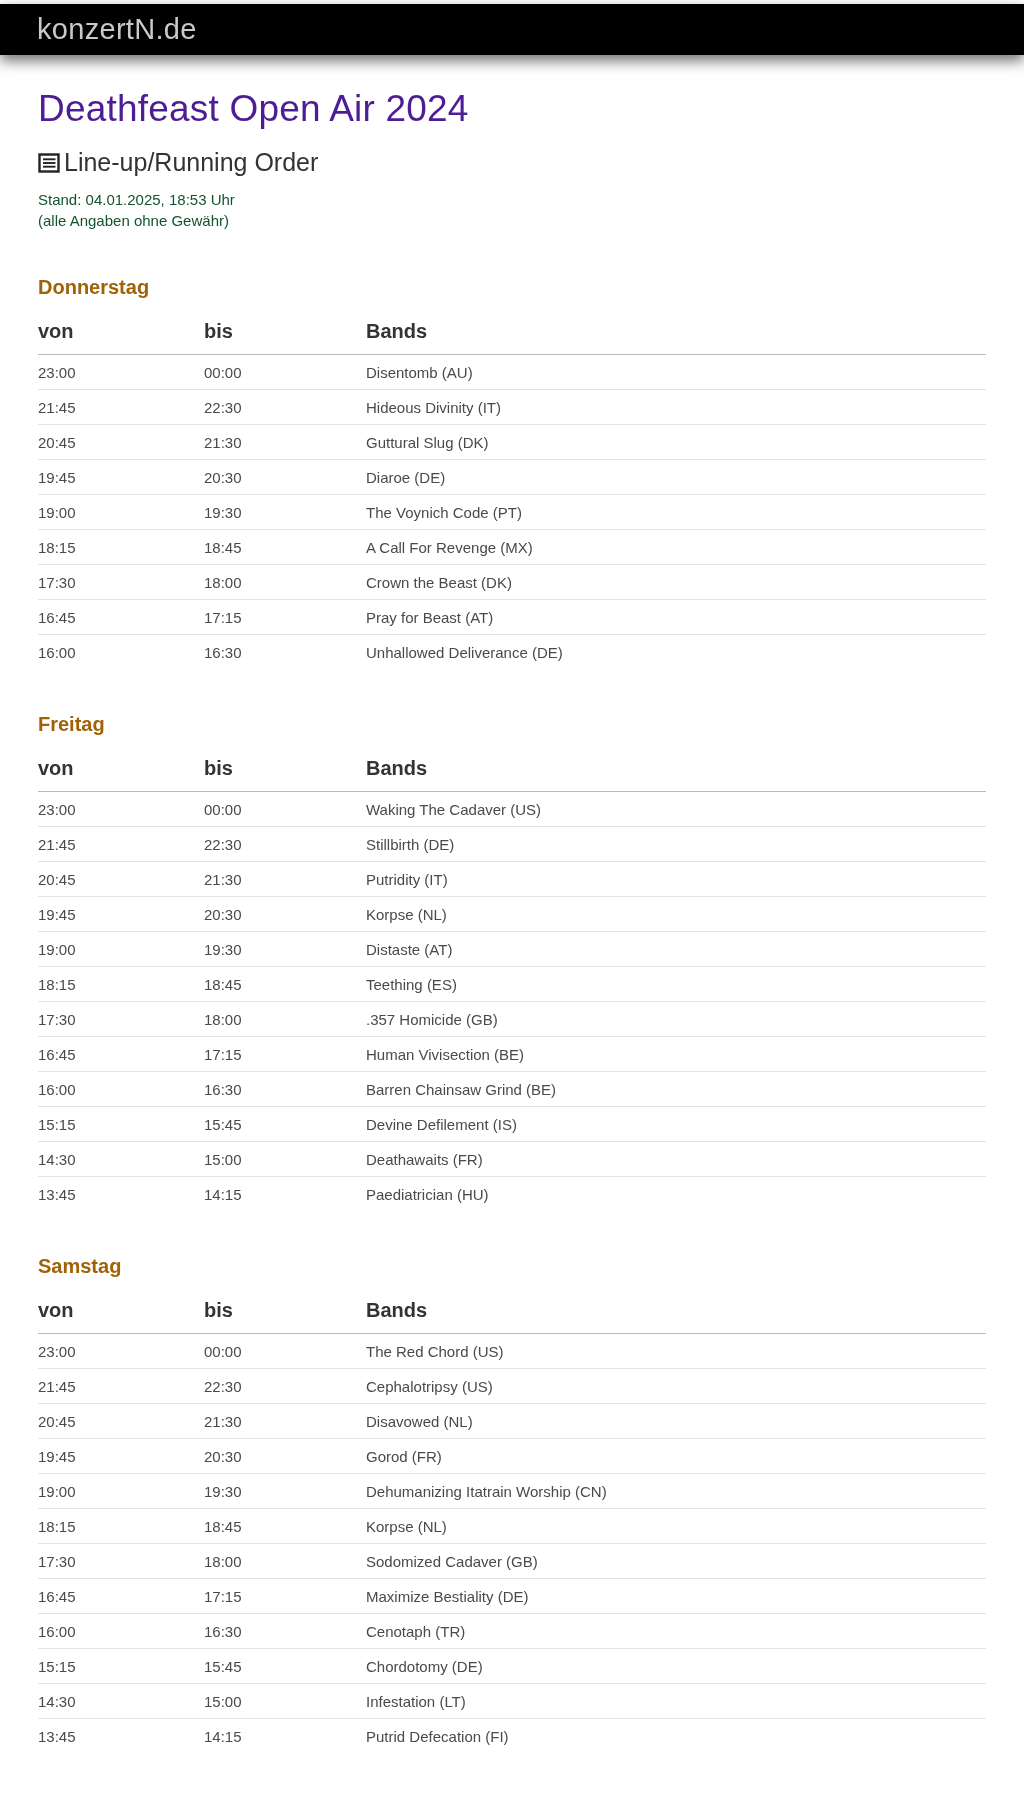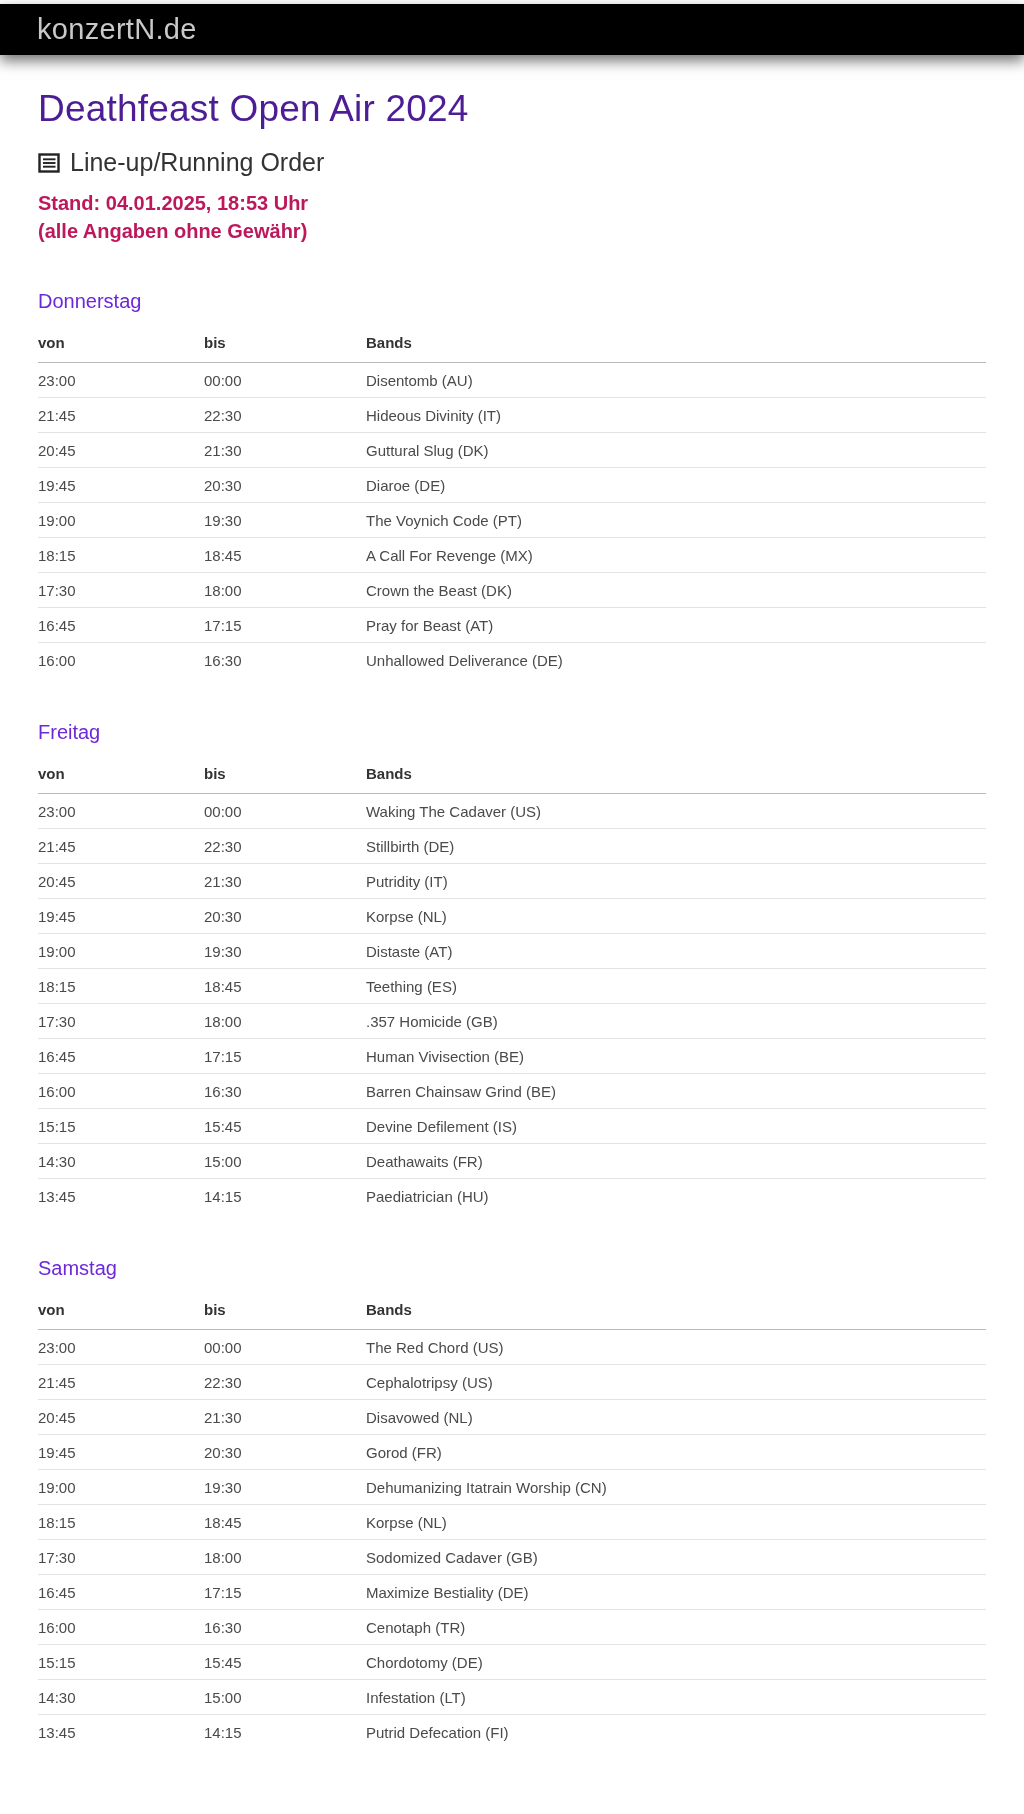--- a/index.html
+++ b/index.html
@@ -42,49 +42,48 @@
     margin: 33px 0 4px;
     letter-spacing: 0.2px;
   }
   h2.section-heading {
     font-size: 25px;
     font-weight: 400;
     color: #333;
     margin: 18px 0 12px;
     display: flex;
     align-items: center;
-    gap: 10px;
+    gap: 4px;
   }
   .icon-box { display: inline-flex; align-items: center; }
 
   p.muted {
-    color: #be185d;
-    font-size: 20px;
+    color: #14532d;
+    font-size: 15px;
     line-height: 1.42;
     margin: 0;
-    font-weight: bold;
   }
 
   h3.day-heading {
     font-size: 20px;
-    font-weight: 400;
-    color: #6d28d9;
+    font-weight: 700;
+    color: #a16207;
     margin: 44px 0 13px;
   }
 
   table.schedule {
     width: 100%;
     border-collapse: collapse;
     table-layout: fixed;
   }
   table.schedule col.c-von { width: 166px; }
   table.schedule col.c-bis { width: 162px; }
   table.schedule th {
     text-align: left;
-    font-size: 15px;
+    font-size: 20px;
     font-weight: 700;
     color: #333;
     padding: 8px 0 11px;
     border-bottom: 1px solid #b9b9b9;
   }
   table.schedule td {
     font-size: 15px;
     color: #4a4a4a;
     padding: 9px 0 8px;
     border-bottom: 1px solid #e3e3e3;

